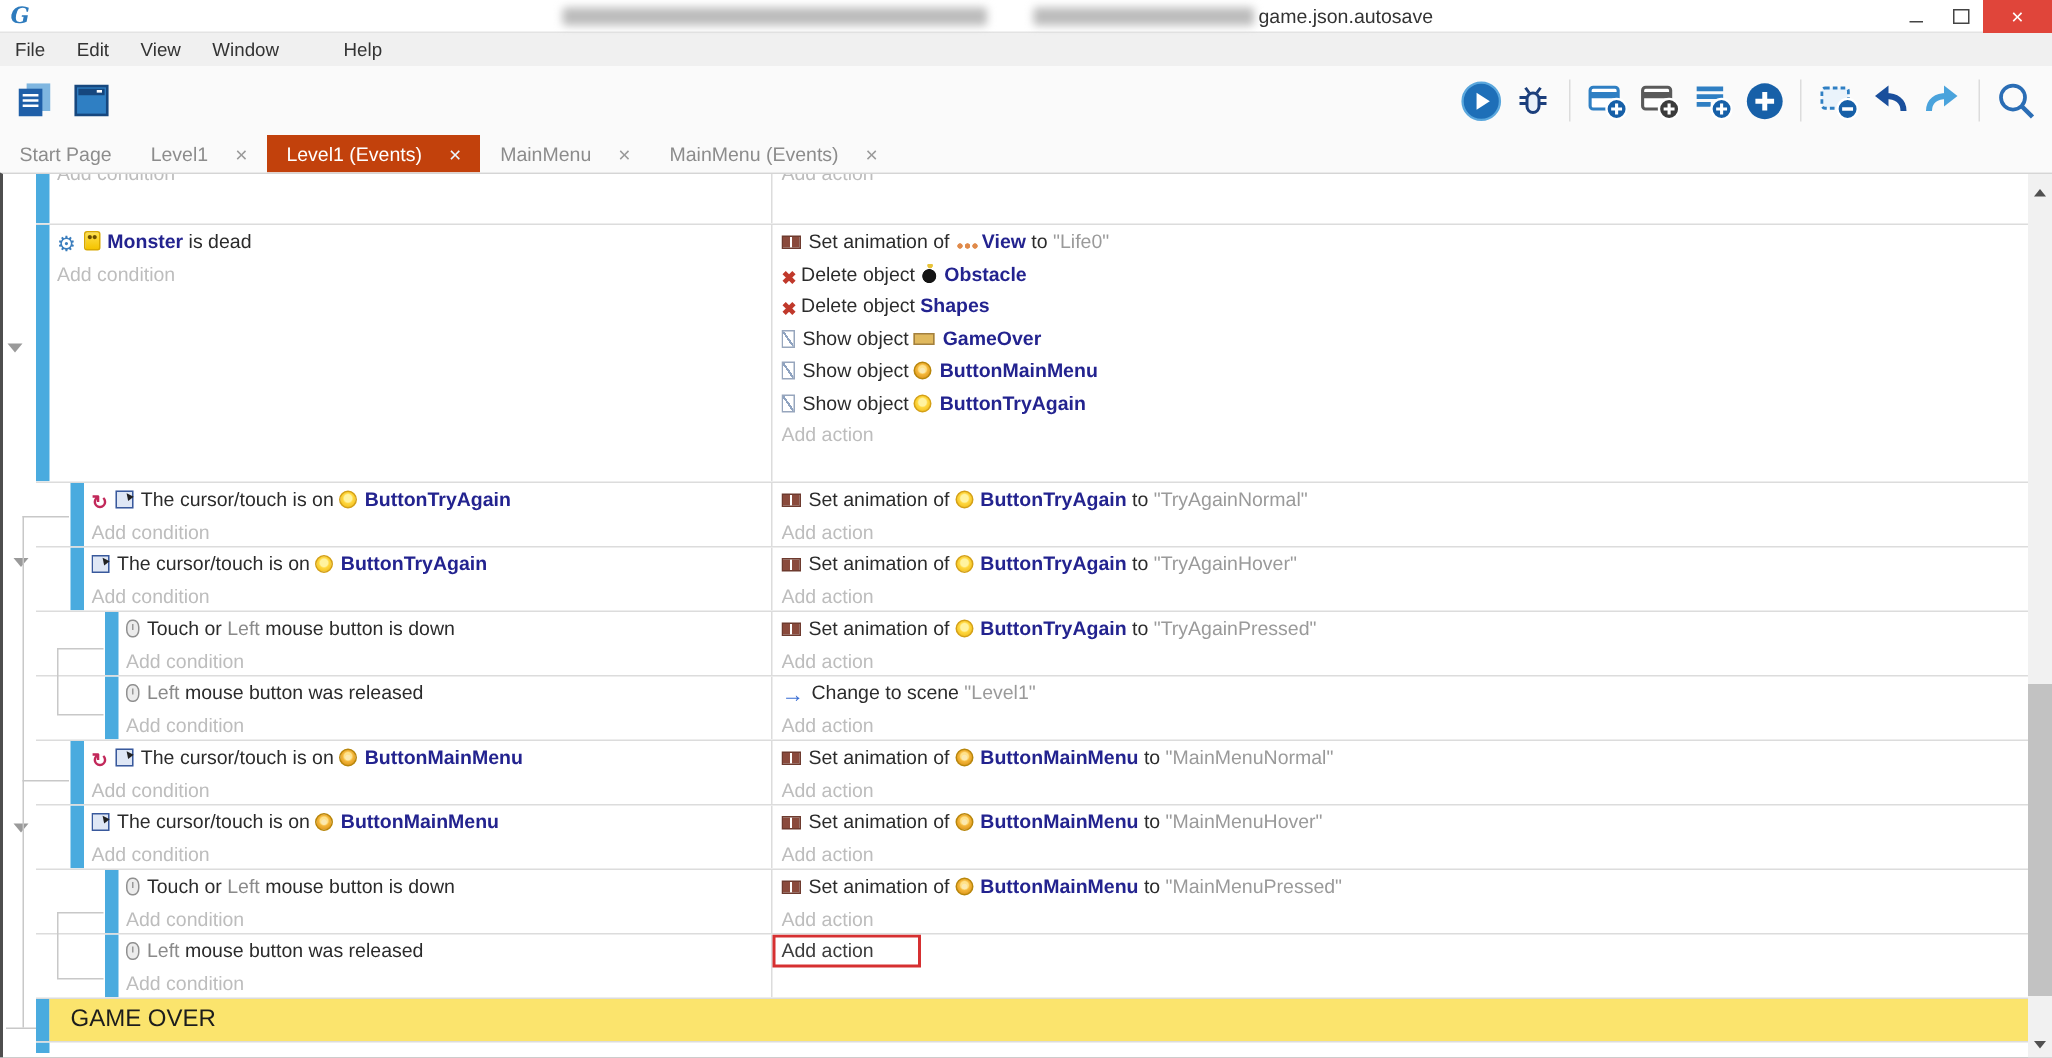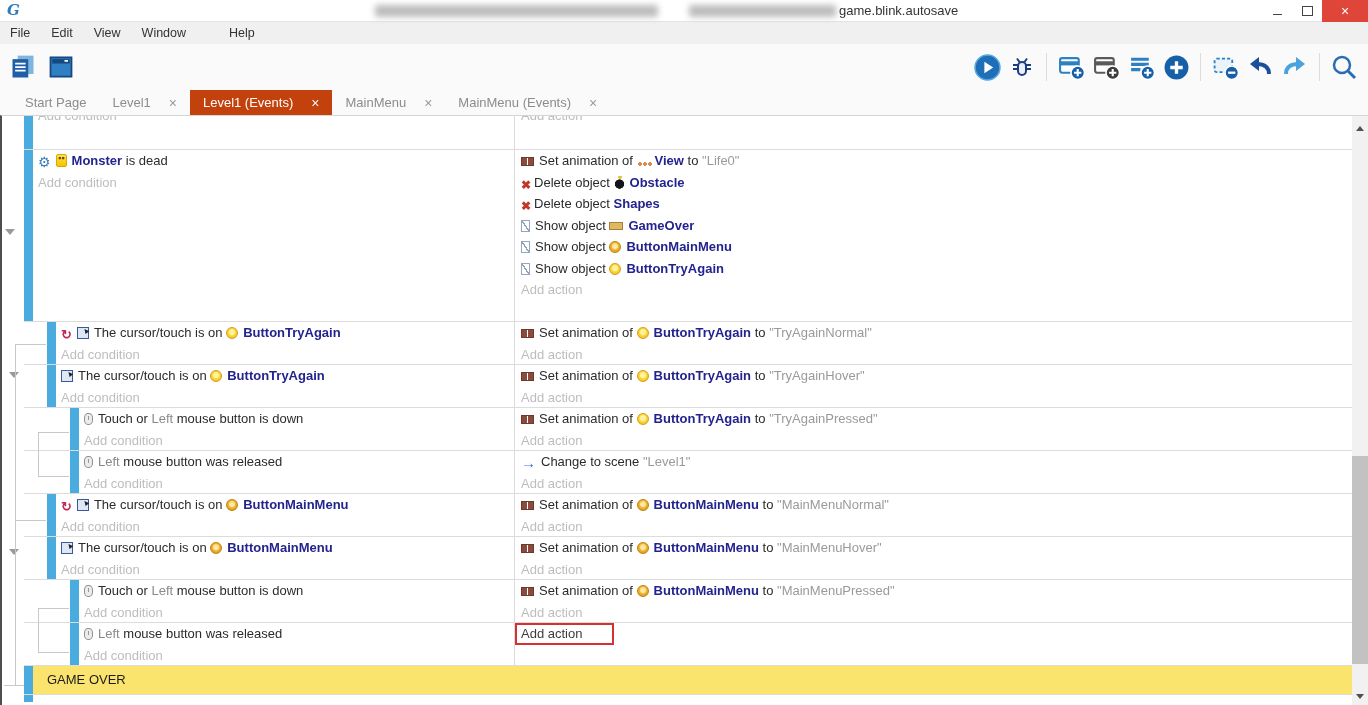--- a/index.html
+++ b/index.html
@@ -27,21 +27,21 @@
   .menu-item { margin-right:21px; font-size:12.5px; color:#333; }
 
   
   .toolbar { height:46px; background:#fafafa; position:relative; display:flex; align-items:center; }
   .tb-left { display:flex; align-items:center; gap:10px; padding-left:9px; }
   .tb-right { position:absolute; right:10px; top:0; height:46px; display:flex; align-items:center; gap:7px; }
   .tb-btn { width:28px; height:30px; display:flex; align-items:center; justify-content:center; }
   .tb-sep { width:1px; height:28px; background:#dcdcdc; margin:0 3px; }
 
   
-  .tabbar { height:25px; background:#fafafa; display:flex; align-items:flex-end; padding-left:12px; }
+  .tabbar { height:25px; background:#fafafa; display:flex; align-items:flex-end; padding-left:0; }
   .tab { height:25px; line-height:25px; padding:0 13px; color:#8c8c8c; font-size:13px; white-space:nowrap; display:flex; align-items:center; }
   .tab .tab-close { margin-left:18px; color:#9a9a9a; font-size:14px; line-height:1; }
   .tab.active { background:#c2410c; color:#fff; }
   .tab.active .tab-close { color:#eaf6fd; }
 
   
   .events { position:relative; height:684px; background:#fff; border-top:1px solid #d5d5d5; border-left:2px solid #4e4e4e; overflow:hidden; }
   .evlist { position:absolute; left:0; top:0; right:16px; }
   .event { position:relative; display:flex; margin-left:22px; overflow:hidden; border-top:1px solid #dcdcdc; background:#fff; }
   .event.first { border-top:none; }
@@ -54,21 +54,21 @@
   .line.hl-line { overflow:visible; position:relative; z-index:2; }
   .hl-box { display:inline-block; border:2px solid #d63031; color:#3c3c3c; padding:0 30px 1px 4px; margin-left:-6px; line-height:17px; }
   .seg-t { color:#2b2b2b; }
   .seg-o { color:#23238f; font-weight:bold; }
   .seg-s { color:#9a9a9a; }
   .seg-n { color:#4a9e79; }
   .seg-p { color:#8a8a8a; }
 
   .comment-event { align-items:stretch; height:29px; }
   .comment-event .bar { position:static; flex:none; }
-  .comment-body { flex:1; background:#fbe46d; line-height:28px; padding-left:14px; color:#1c1c1c; font-size:13px; }
+  .comment-body { flex:1; background:#fbe46d; line-height:28px; padding-left:14px; color:#1c1c1c; font-size:16px; }
   .stub-event { height:8px; }
 
   
   .ic { display:inline-block; vertical-align:-2px; margin-right:5px; }
   .set-animation-icon { width:13px; height:9px; border:1px solid #6d3a2e;
     background:linear-gradient(90deg,#8a4a3c 45%,#fff 45%,#fff 55%,#8a4a3c 55%); vertical-align:-1px; }
   .delete-icon::before { content:"\2716"; color:#c0392b; font-weight:bold; font-size:12px; }
   .delete-icon { margin-right:3px; }
   .scene-icon::before { content:"\2192"; color:#3b6fd4; font-weight:bold; font-size:15px; }
   .invert-icon::before { content:"\21BB"; color:#c2285a; font-weight:bold; font-size:13px; }
@@ -115,21 +115,21 @@
 </style>
 </head>
 <body>
 
 <div class="app">
 
   <div class="titlebar">
     <span class="logo">G</span>
     <span class="blur-block blur1"></span>
     <span class="blur-block blur2"></span>
-    <span class="win-title">game.blink.autosave</span>
+    <span class="win-title">game.json.autosave</span>
     <div class="win-btns">
       <div class="win-btn min"></div>
       <div class="win-btn max"></div>
       <div class="win-btn close">×</div>
     </div>
   </div>
 
   <div class="menubar">
     <span class="menu-item">File</span>
     <span class="menu-item">Edit</span>

